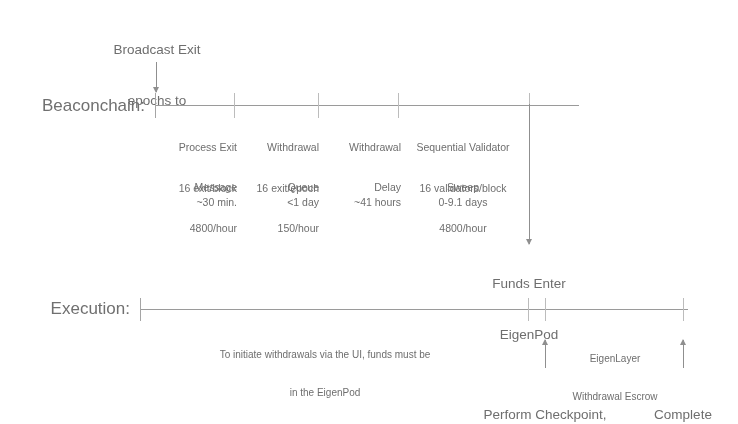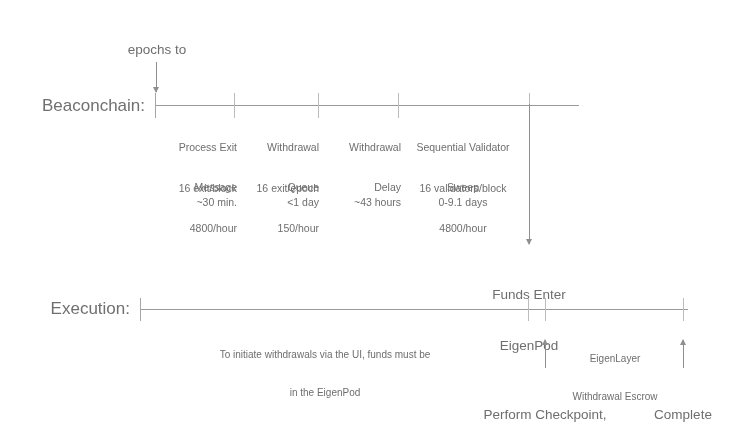--- a/index.html
+++ b/index.html
@@ -49,20 +49,21 @@
   }
   .seglabel{width:86px;text-align:right;}
   .wide{width:130px;}
 </style>
 </head>
 <body>
 
 <div class="stage">
 
   <div class="txt t-md" style="left:92px;top:6px;width:130px;">
+    <div>Broadcast Exit</div>
     <div>epochs to</div>
   </div>
 
   <div class="vline arrow-down" style="left:156px;top:62px;height:30px;"></div>
 
   <div class="txt t-lg" style="left:20px;top:95px;width:125px;text-align:right;">Beaconchain:</div>
 
   <div class="hline" style="left:155px;top:105px;width:424px;"></div>
 
   <div class="tick" style="left:155px;top:93px;height:25px;"></div>
@@ -88,35 +89,35 @@
   <div class="txt t-sm seglabel" style="left:233px;top:155px;">
     <div>16 exit/epoch</div>
     <div>150/hour</div>
   </div>
   <div class="txt t-sm seglabel" style="left:233px;top:196px;">&lt;1 day</div>
 
   <div class="txt t-sm seglabel" style="left:315px;top:114px;">
     <div>Withdrawal</div>
     <div>Delay</div>
   </div>
-  <div class="txt t-sm seglabel" style="left:315px;top:196px;">~43 hours</div>
+  <div class="txt t-sm seglabel" style="left:315px;top:196px;">~41 hours</div>
 
   <div class="txt t-sm wide" style="left:398px;top:114px;">
     <div>Sequential Validator</div>
     <div>Sweep</div>
   </div>
   <div class="txt t-sm wide" style="left:398px;top:155px;">
     <div>16 validators/block</div>
     <div>4800/hour</div>
   </div>
   <div class="txt t-sm wide" style="left:398px;top:196px;">0-9.1 days</div>
 
   <div class="vline arrow-down" style="left:529px;top:104px;height:140px;"></div>
 
-  <div class="txt t-md" style="left:466px;top:251px;width:126px;">
+  <div class="txt t-md" style="left:466px;top:240px;width:126px;">
     <div>Funds Enter</div>
     <div>EigenPod</div>
   </div>
 
   <div class="txt t-lg" style="left:20px;top:298px;width:110px;text-align:right;">Execution:</div>
 
   <div class="hline" style="left:140px;top:309px;width:548px;"></div>
 
   <div class="tick" style="left:140px;top:298px;height:23px;"></div>
   <div class="tick tick-lite" style="left:528px;top:298px;height:23px;"></div>

